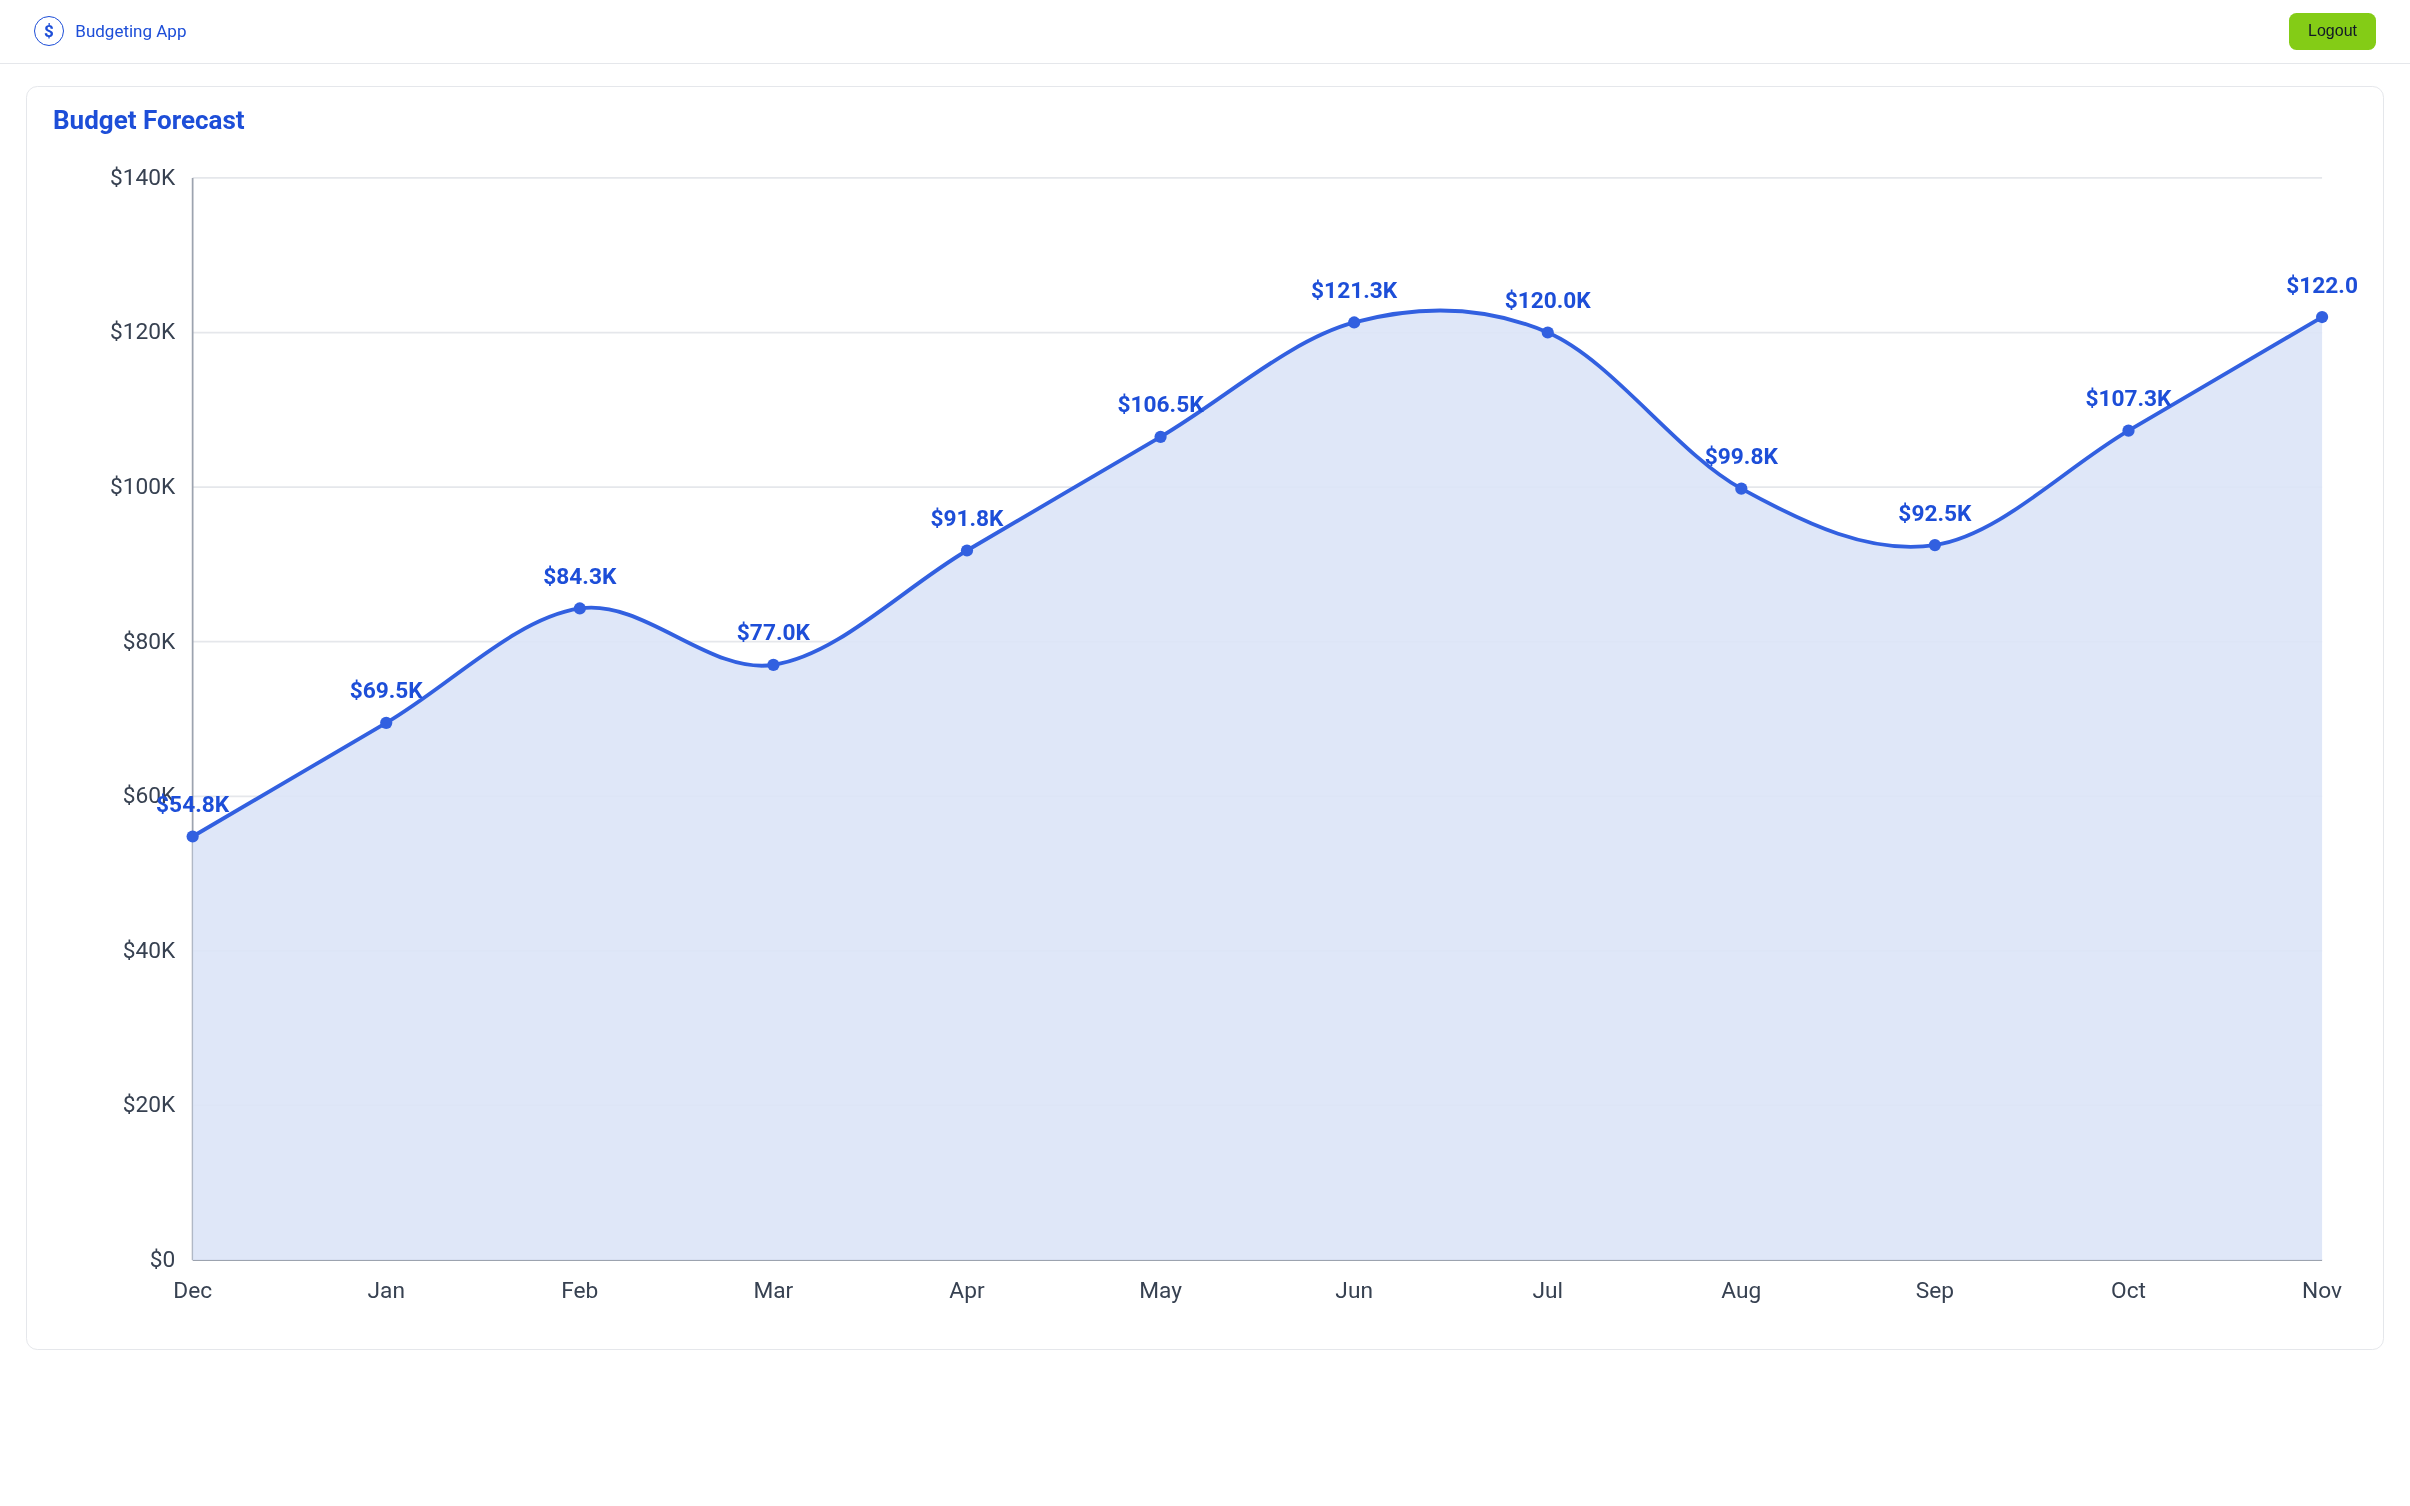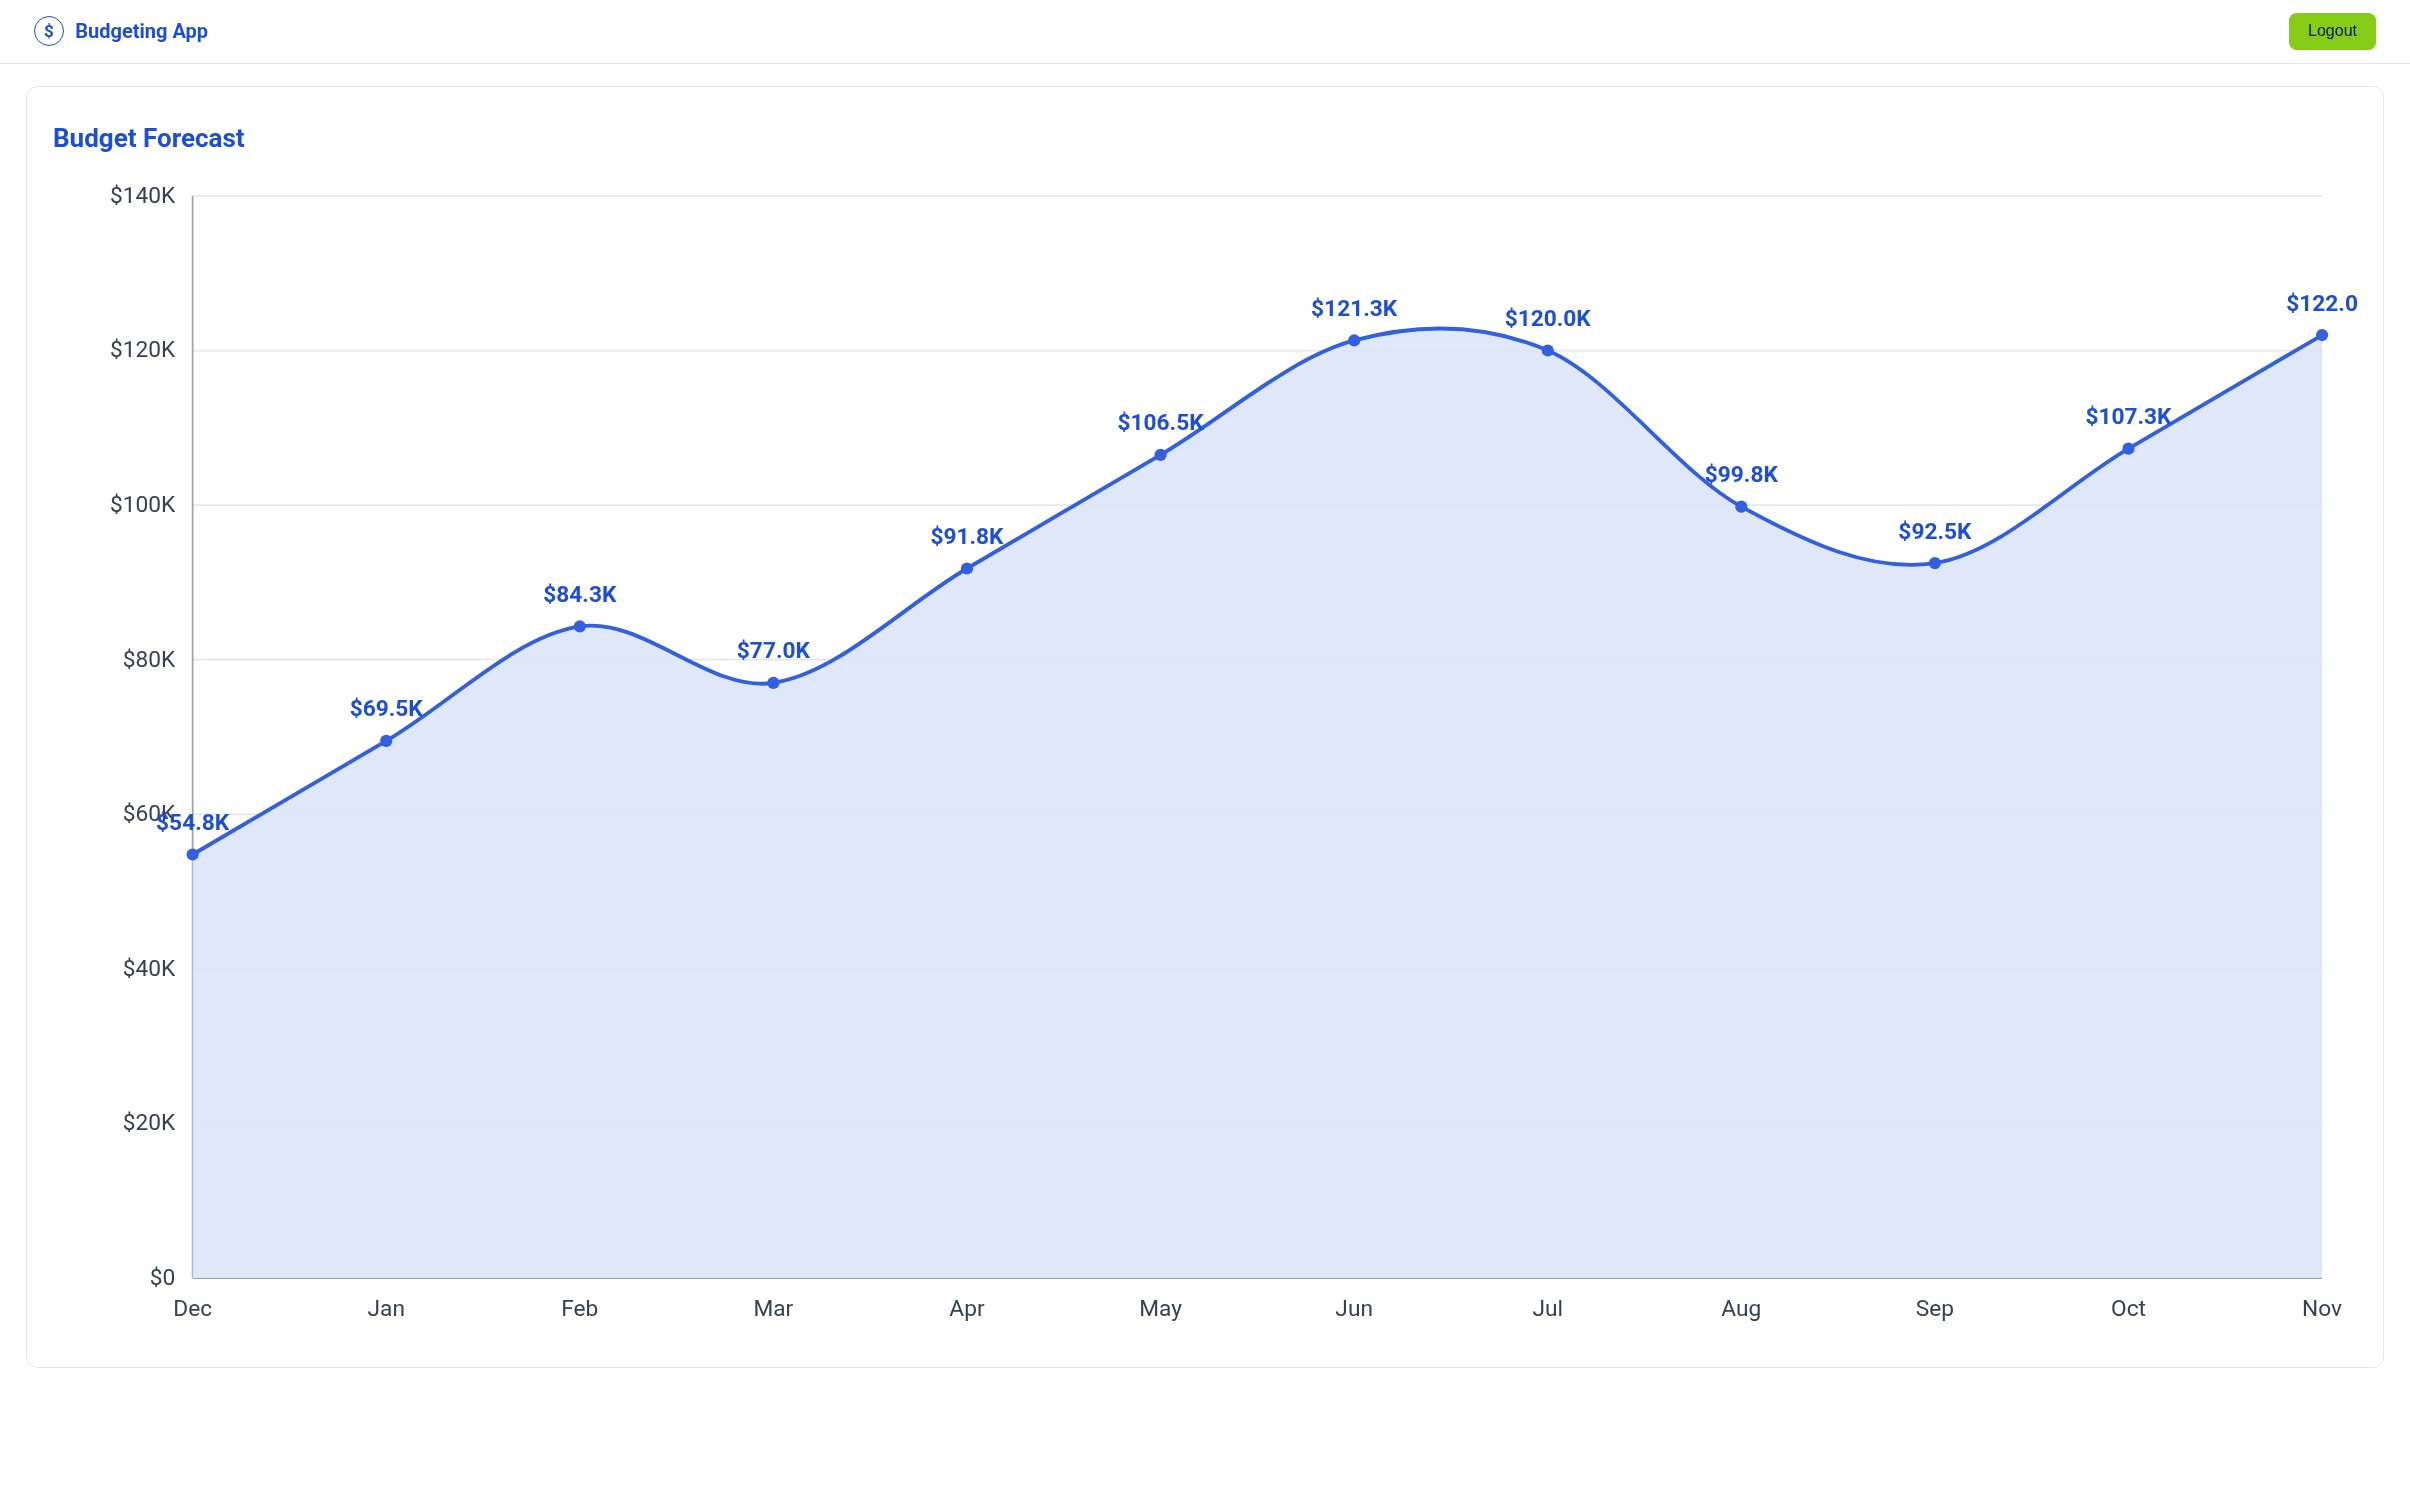--- a/index.html
+++ b/index.html
@@ -28,37 +28,37 @@
     border: 1.9px solid #1d4ed8;
     border-radius: 50%;
     display: flex;
     align-items: center;
     justify-content: center;
     font-weight: 700;
     font-size: 17px;
     color: #1d4ed8;
   }
   .brand-title {
-    font-size: 20px;
-    font-weight: 700;
+    font-size: 17px;
+    font-weight: 400;
   }
   .logout-btn {
     background: #84cc16;
     border: none;
     padding: 9.4px 19px;
     border-radius: 7.5px;
     font-size: 16px;
     color: #111827;
     cursor: pointer;
   }
   .card {
     margin: 22.6px 26px;
     border: 0.9px solid #e5e7eb;
     border-radius: 11.3px;
-    padding: 36px 26px 19px 26px;
+    padding: 18px 26px 19px 26px;
   }
   .card-title {
     color: #1d4ed8;
     font-size: 26px;
     font-weight: 700;
     margin: 0 0 7.5px 0;
   }
   .chart-wrap {
     width: 100%;
   }

